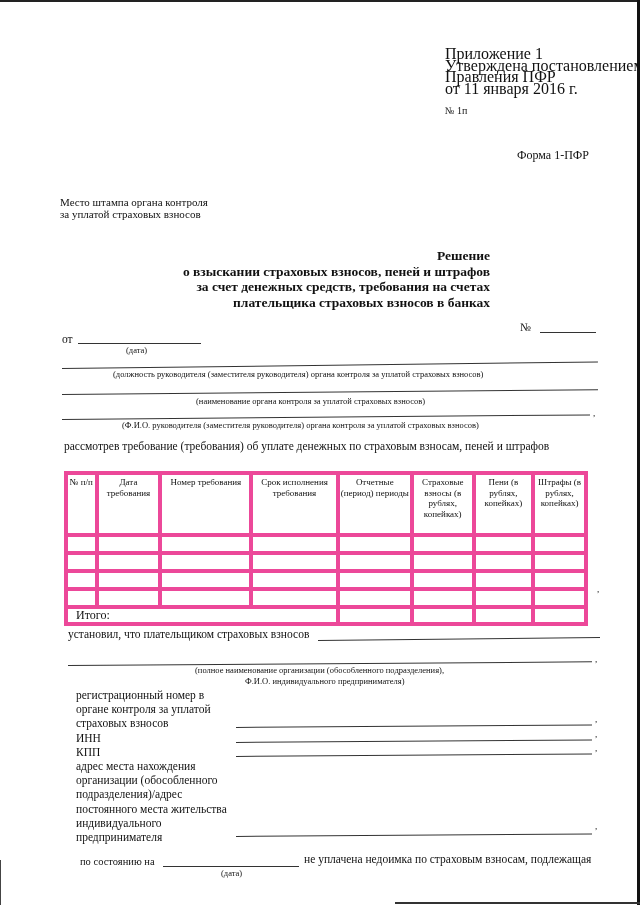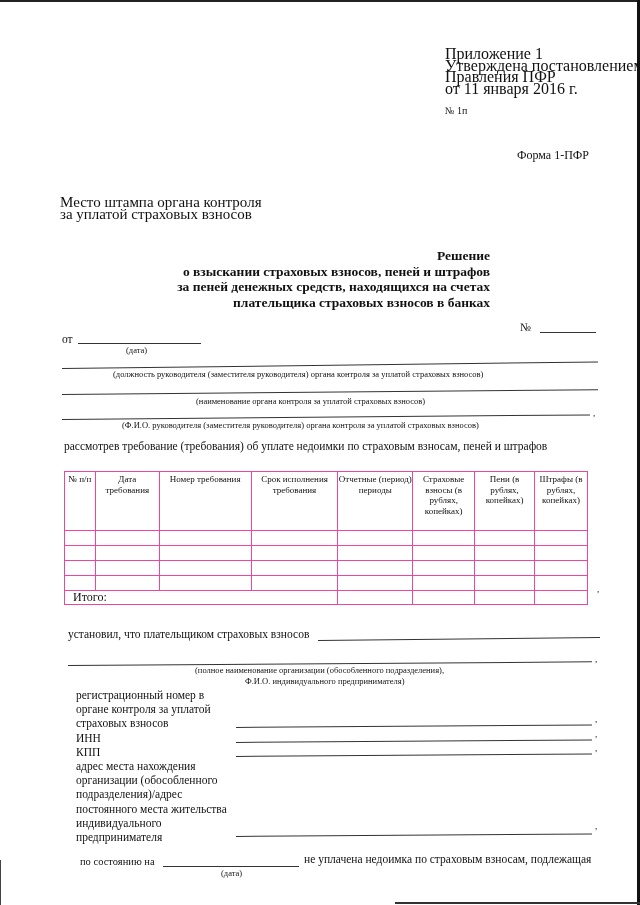--- a/index.html
+++ b/index.html
@@ -10,36 +10,36 @@
     .scan-top { position: absolute; left: 0; top: 0; width: 640px; height: 2px; background: #222; }
     .scan-right { position: absolute; right: 0; top: 0; width: 3px; height: 905px; background: #111; }
     .scan-left { position: absolute; left: 0; top: 860px; width: 1px; height: 45px; background: #444; }
     .scan-bottom { position: absolute; left: 395px; top: 902px; width: 245px; height: 2px; background: #333; }
 
     .abs { position: absolute; }
     .approval { left: 445px; top: 48px; font-size: 16px; line-height: 11.5px; }
     .approval div { white-space: nowrap; }
     .approval-num { left: 445px; top: 105px; font-size: 10px; }
     .form-name { left: 517px; top: 148px; font-size: 12px; }
-    .stamp { left: 60px; top: 196px; font-size: 15px; line-height: 12px; }
+    .stamp { left: 60px; top: 196px; font-size: 11px; line-height: 12px; }
 
     .title { left: 150px; top: 248px; width: 340px; text-align: right; font-weight: bold; font-size: 13.5px; line-height: 15.5px; }
     .title div { white-space: nowrap; }
 
     .line { position: absolute; height: 0; border-top: 1px solid #333; }
     .caption { position: absolute; font-size: 8.5px; white-space: nowrap; text-align: center; }
     .txt { position: absolute; font-size: 11.5px; white-space: nowrap; }
     .small { font-size: 10.5px; margin-left: 10px; }
     .comma { position: absolute; font-size: 9px; }
 
     table.req {
       position: absolute; left: 64px; top: 471px; width: 524px;
       border-collapse: collapse; font-size: 9px; line-height: 10.5px;
     }
-    table.req td { border: 1px solid #ec4899; padding: 0; vertical-align: top; text-align: center; }
+    table.req td { border: 4px solid #ec4899; padding: 0; vertical-align: top; text-align: center; }
     table.req tr.head td { height: 56px; padding-top: 2px; }
     table.req tr.row td { height: 14px; }
     table.req tr.total td { height: 13px; }
     table.req td.total-label { text-align: left; font-size: 12px; padding-left: 8px; vertical-align: middle; }
 
     .reg-block { left: 69px; top: 688px; font-size: 11.5px; line-height: 14.2px; margin-left: 7px; }
     .reg-block div { white-space: nowrap; }
   </style>
 </head>
 <body>
@@ -59,21 +59,21 @@
 <div class="abs form-name">Форма 1-ПФР</div>
 
 <div class="abs stamp">
   <div>Место штампа органа контроля</div>
   <div>за уплатой страховых взносов</div>
 </div>
 
 <div class="abs title">
   <div>Решение</div>
   <div>о взыскании страховых взносов, пеней и штрафов</div>
-  <div>за пеней денежных средств, находящихся на счетах</div>
+  <div>за счет денежных средств, требования на счетах</div>
   <div>плательщика страховых взносов в банках</div>
 </div>
 
 <span class="txt" style="left:520px; top:321px;">№</span>
 <span class="txt" style="left:540px; top:318px; width:55px;"></span>
 <div class="line" style="left:540px; top:332px; width:56px;"></div>
 
 <span class="txt" style="left:62px; top:333px;">от</span>
 <span class="txt" style="left:78px; top:330px; width:122px;"></span>
 <div class="line" style="left:78px; top:343px; width:123px;"></div>
@@ -82,21 +82,21 @@
 <div class="line" style="left:62px; top:368px; width:536px; transform: rotate(-0.7deg); transform-origin: left;"></div>
 <span class="caption" style="left:113px; top:369px;">(должность руководителя (заместителя руководителя) органа контроля за уплатой страховых взносов)</span>
 
 <div class="line" style="left:62px; top:394px; width:536px; transform: rotate(-0.5deg); transform-origin: left;"></div>
 <span class="caption" style="left:196px; top:396px;">(наименование органа контроля за уплатой страховых взносов)</span>
 
 <div class="line" style="left:62px; top:419px; width:528px; transform: rotate(-0.5deg); transform-origin: left;"></div>
 <span class="comma" style="left:593px; top:408px;">,</span>
 <span class="caption" style="left:122px; top:420px;">(Ф.И.О. руководителя (заместителя руководителя) органа контроля за уплатой страховых взносов)</span>
 
-<span class="txt" style="left:64px; top:440px;">рассмотрев требование (требования) об уплате недоимки по страховым взносам, пеней и штрафов</span>
+<span class="txt" style="left:64px; top:440px;">рассмотрев требование (требования) об уплате денежных по страховым взносам, пеней и штрафов</span>
 
 <table class="req">
   <colgroup>
     <col style="width:31px">
       <col style="width:64px">
       <col style="width:92px">
       <col style="width:87px">
     <col style="width:75px">
       <col style="width:62px">
       <col style="width:60px">

